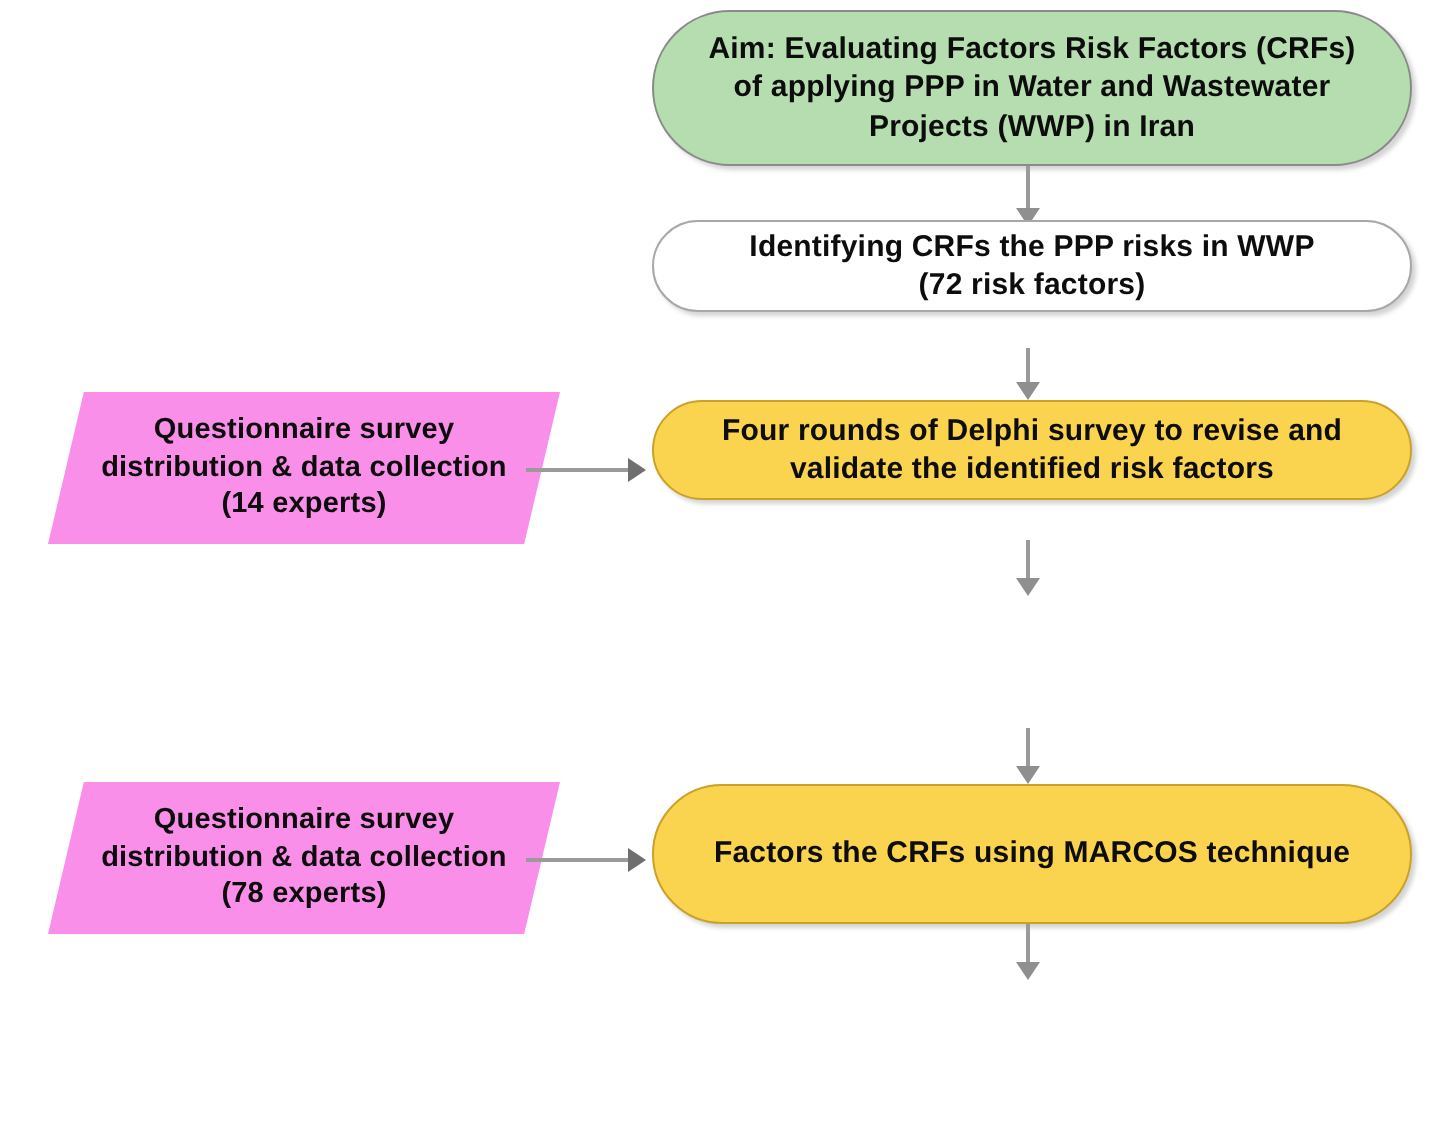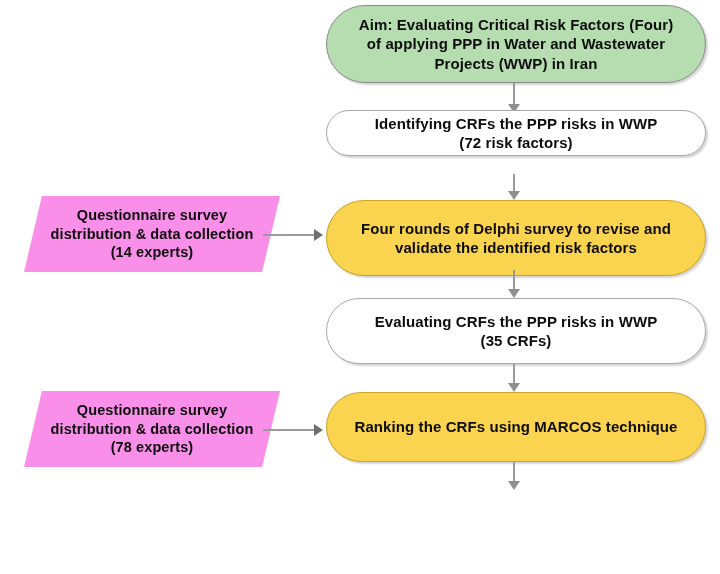--- a/index.html
+++ b/index.html
@@ -100,64 +100,60 @@
     border-bottom: 6px solid transparent;
     border-left: 9px solid #6f6f6f;
   }
 </style>
 </head>
 <body>
 
 <div id="flow-canvas">
 
   <div class="node rounded-box box-green" style="left:326px; top:5px; width:380px; height:78px; font-size:15px;">
-    <span class="node-label">Aim: Evaluating Critical Risk Factors (Four)
+    <span class="node-label">Aim: Evaluating Factors Risk Factors (CRFs)
 of applying PPP in Water and Wastewater
 Projects (WWP) in Iran</span>
   </div>
 
   <div class="v-connector" style="left:513px; top:83px; height:24px;"></div>
   <div class="v-arrowhead" style="left:508px; top:104px;"></div>
 
   <div class="node rounded-box box-white" style="left:326px; top:110px; width:380px; height:46px; font-size:15px;">
     <span class="node-label">Identifying CRFs the PPP risks in WWP
 (72 risk factors)</span>
   </div>
 
   <div class="v-connector" style="left:513px; top:174px; height:20px;"></div>
   <div class="v-arrowhead" style="left:508px; top:191px;"></div>
 
-  <div class="node rounded-box box-yellow" style="left:326px; top:200px; width:380px; height:76px; font-size:15px;">
+  <div class="node rounded-box box-yellow" style="left:326px; top:200px; width:380px; height:50px; font-size:15px;">
     <span class="node-label">Four rounds of Delphi survey  to revise and
 validate the identified risk factors</span>
   </div>
 
   <div class="node parallelogram" style="left:24px; top:196px; width:256px; height:76px; font-size:14.5px;
               clip-path: polygon(7% 0%, 100% 0%, 93% 100%, 0% 100%);">
     <span class="node-label">Questionnaire survey
 distribution &amp; data collection
 (14 experts)</span>
   </div>
 
   <div class="h-connector" style="left:263px; top:234px; width:54px;"></div>
   <div class="h-arrowhead" style="left:314px; top:229px;"></div>
 
   <div class="v-connector" style="left:513px; top:270px; height:22px;"></div>
   <div class="v-arrowhead" style="left:508px; top:289px;"></div>
 
-  <div class="node rounded-box box-white" style="left:326px; top:298px; width:380px; height:66px; font-size:15px;">
-    <span class="node-label">Evaluating CRFs the PPP risks in WWP
-(35 CRFs)</span>
-  </div>
 
   <div class="v-connector" style="left:513px; top:364px; height:22px;"></div>
   <div class="v-arrowhead" style="left:508px; top:383px;"></div>
 
   <div class="node rounded-box box-yellow" style="left:326px; top:392px; width:380px; height:70px; font-size:15px;">
-    <span class="node-label">Ranking the CRFs using MARCOS technique</span>
+    <span class="node-label">Factors the CRFs using MARCOS technique</span>
   </div>
 
   <div class="node parallelogram" style="left:24px; top:391px; width:256px; height:76px; font-size:14.5px;
               clip-path: polygon(7% 0%, 100% 0%, 93% 100%, 0% 100%);">
     <span class="node-label">Questionnaire survey
 distribution &amp; data collection
 (78 experts)</span>
   </div>
 
   <div class="h-connector" style="left:263px; top:429px; width:54px;"></div>

